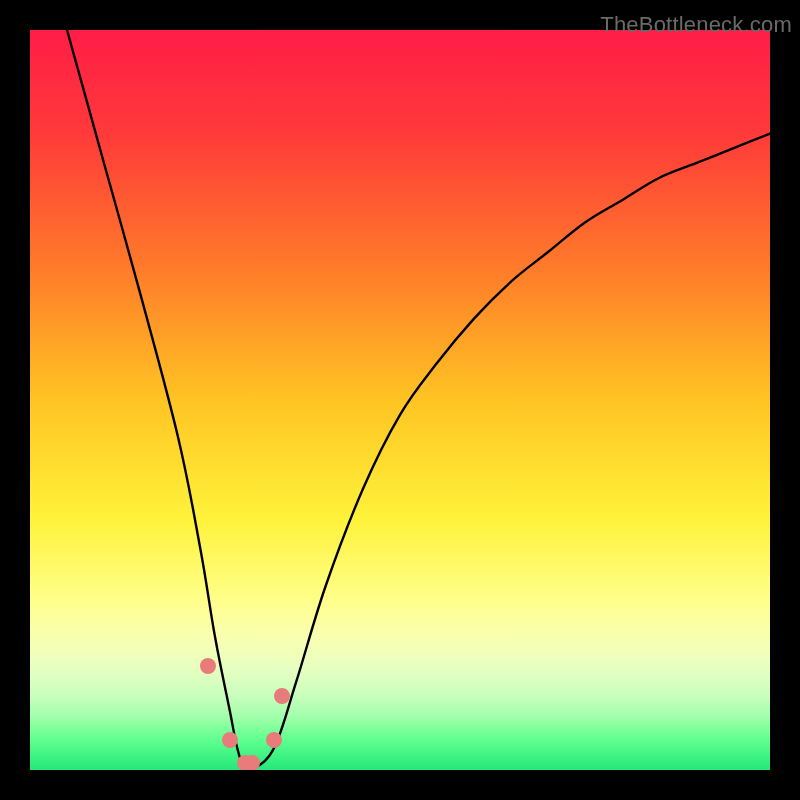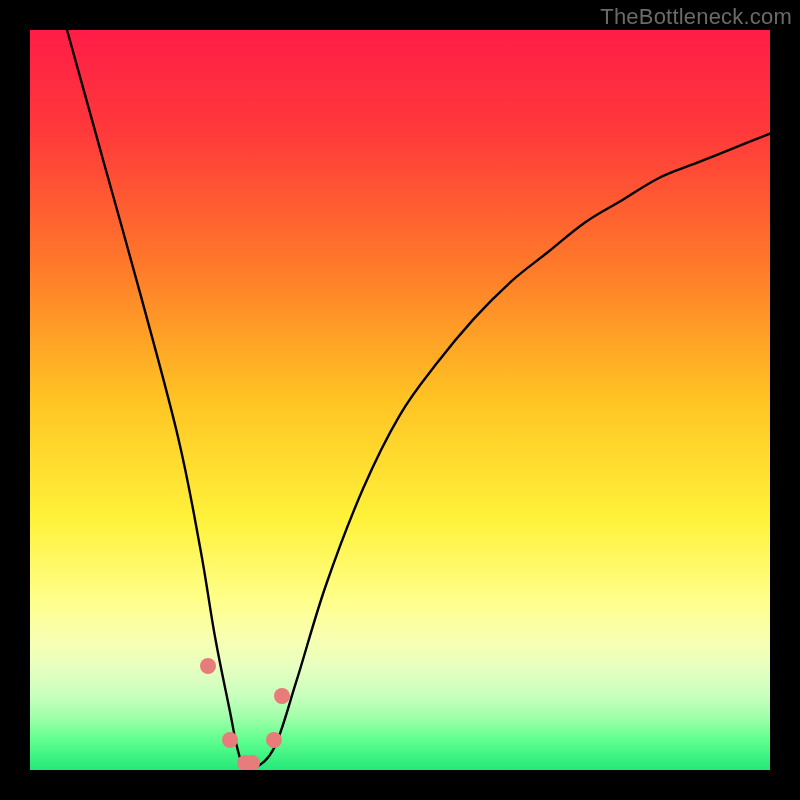--- a/index.html
+++ b/index.html
@@ -17,21 +17,21 @@
     width: 740px;
     height: 740px;
     overflow: hidden;
   }
   .gradient {
     position: absolute;
     inset: 0;
   }
   .watermark {
     position: absolute;
-    top: 4px;
+    top: 12px;
     right: 8px;
     font-family: Arial, Helvetica, sans-serif;
     font-size: 22px;
     font-weight: 500;
     color: #6a6a6a;
     letter-spacing: 0.2px;
     user-select: none;
   }
   svg.curve {
     position: absolute;

